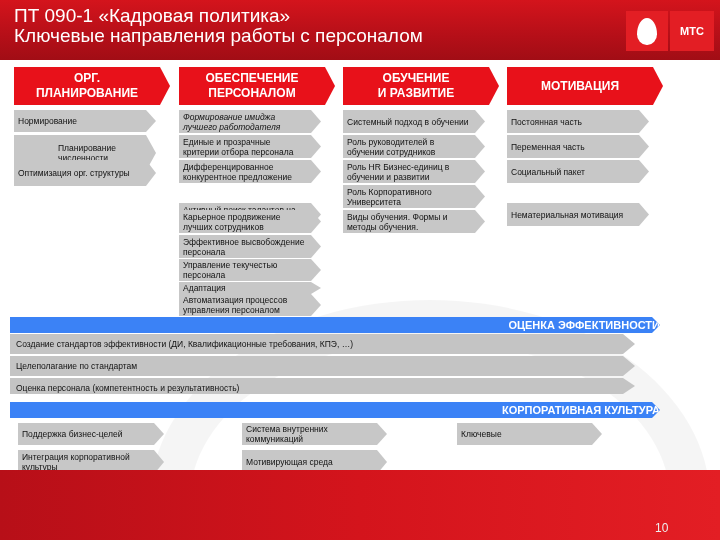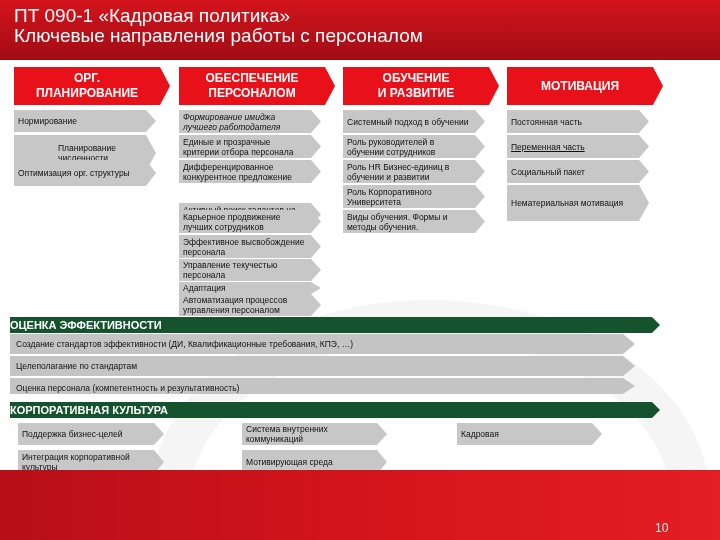--- a/index.html
+++ b/index.html
@@ -25,22 +25,22 @@
     display: flex; align-items: center; justify-content: center;
     clip-path: polygon(0 0, calc(100% - 10px) 0, 100% 50%, calc(100% - 10px) 100%, 0 100%);
     padding-right: 10px;
   }
   .chev {
     position: absolute; background: #c7c7c7; color: #111; font-size: 8.5px; line-height: 10px;
     padding: 2px 14px 2px 4px; display: flex; align-items: center;
     clip-path: polygon(0 0, calc(100% - 10px) 0, 100% 50%, calc(100% - 10px) 100%, 0 100%);
   }
   .band {
-    position: absolute; left: 10px; width: 650px; height: 16px; background: #14532d;
-    color: #fff; font-weight: bold; font-size: 11px; text-align: left; line-height: 16px;
+    position: absolute; left: 10px; width: 650px; height: 16px; background: #3b82f6;
+    color: #fff; font-weight: bold; font-size: 11px; text-align: right; line-height: 16px;
     clip-path: polygon(0 0, calc(100% - 8px) 0, 100% 50%, calc(100% - 8px) 100%, 0 100%);
   }
   .row-chev {
     position: absolute; left: 10px; width: 625px; background: #c4c4c4; color: #111;
     font-size: 8.5px; line-height: 20px; padding-left: 6px;
     clip-path: polygon(0 0, calc(100% - 12px) 0, 100% 50%, calc(100% - 12px) 100%, 0 100%);
   }
   .footer {
     position: absolute; left: 0; top: 470px; width: 720px; height: 70px;
     background: linear-gradient(90deg, #b70f18 0%, #d4141c 50%, #e31e24 100%);
@@ -53,20 +53,26 @@
 </style>
 </head>
 <body>
 
 <div class="swoosh"></div>
 
 <div class="header">
   <div class="title">
     <div>ПТ 090-1 «Кадровая политика»</div>
     <div>Ключевые направления работы с персоналом</div>
+  </div>
+  <div class="logo">
+    <div class="egg-box">
+      <div class="egg"></div>
+    </div>
+    <div class="word-box">МТС</div>
   </div>
 </div>
 
 <div class="col-head" style="left:14px;width:156px;">
   <div>
       <div>ОРГ.</div>
       <div>ПЛАНИРОВАНИЕ</div>
     </div>
 </div>
 <div class="col-head" style="left:179px;width:156px;">
@@ -99,30 +105,30 @@
 <div class="chev" style="left:179px;top:282px;width:142px;height:12px;">Адаптация</div>
 <div class="chev" style="left:179px;top:294px;width:142px;height:22px;">Автоматизация процессов управления персоналом</div>
 
 <div class="chev" style="left:343px;top:110px;width:142px;height:23px;">Системный подход в обучении</div>
 <div class="chev" style="left:343px;top:135px;width:142px;height:23px;">Роль руководителей в обучении сотрудников</div>
 <div class="chev" style="left:343px;top:160px;width:142px;height:23px;">Роль HR Бизнес-единиц в обучении и развитии</div>
 <div class="chev" style="left:343px;top:185px;width:142px;height:23px;">Роль Корпоративного Университета</div>
 <div class="chev" style="left:343px;top:210px;width:142px;height:23px;">Виды обучения. Формы и методы обучения.</div>
 
 <div class="chev" style="left:507px;top:110px;width:142px;height:23px;">Постоянная часть</div>
-<div class="chev" style="left:507px;top:135px;width:142px;height:23px;text-decoration:underline;">Переменная часть</div>
+<div class="chev" style="left:507px;top:135px;width:142px;height:23px;">Переменная часть</div>
 <div class="chev" style="left:507px;top:160px;width:142px;height:23px;">Социальный пакет</div>
-<div class="chev" style="left:507px;top:185px;width:142px;height:36px;">Нематериальная мотивация</div>
+<div class="chev" style="left:507px;top:203px;width:142px;height:23px;">Нематериальная мотивация</div>
 
 <div class="band" style="top:317px;">ОЦЕНКА ЭФФЕКТИВНОСТИ</div>
 <div class="row-chev" style="top:334px;height:20px;">Создание стандартов эффективности (ДИ, Квалификационные требования, КПЭ, …)</div>
 <div class="row-chev" style="top:356px;height:20px;">Целеполагание по стандартам</div>
 <div class="row-chev" style="top:378px;height:16px;">Оценка персонала (компетентность и результативность)</div>
 
 <div class="band" style="top:402px;">КОРПОРАТИВНАЯ КУЛЬТУРА</div>
 <div class="chev" style="left:18px;top:423px;width:146px;height:22px;">Поддержка бизнес-целей</div>
 <div class="chev" style="left:18px;top:450px;width:146px;height:24px;">Интеграция корпоративной культуры</div>
 <div class="chev" style="left:242px;top:423px;width:145px;height:22px;">Система внутренних коммуникаций</div>
 <div class="chev" style="left:242px;top:450px;width:145px;height:24px;">Мотивирующая среда</div>
-<div class="chev" style="left:457px;top:423px;width:145px;height:22px;">Кадровая</div>
+<div class="chev" style="left:457px;top:423px;width:145px;height:22px;">Ключевые</div>
 
 <div class="footer"></div>
 <div class="page-num">10</div>
 
 </body></html>

